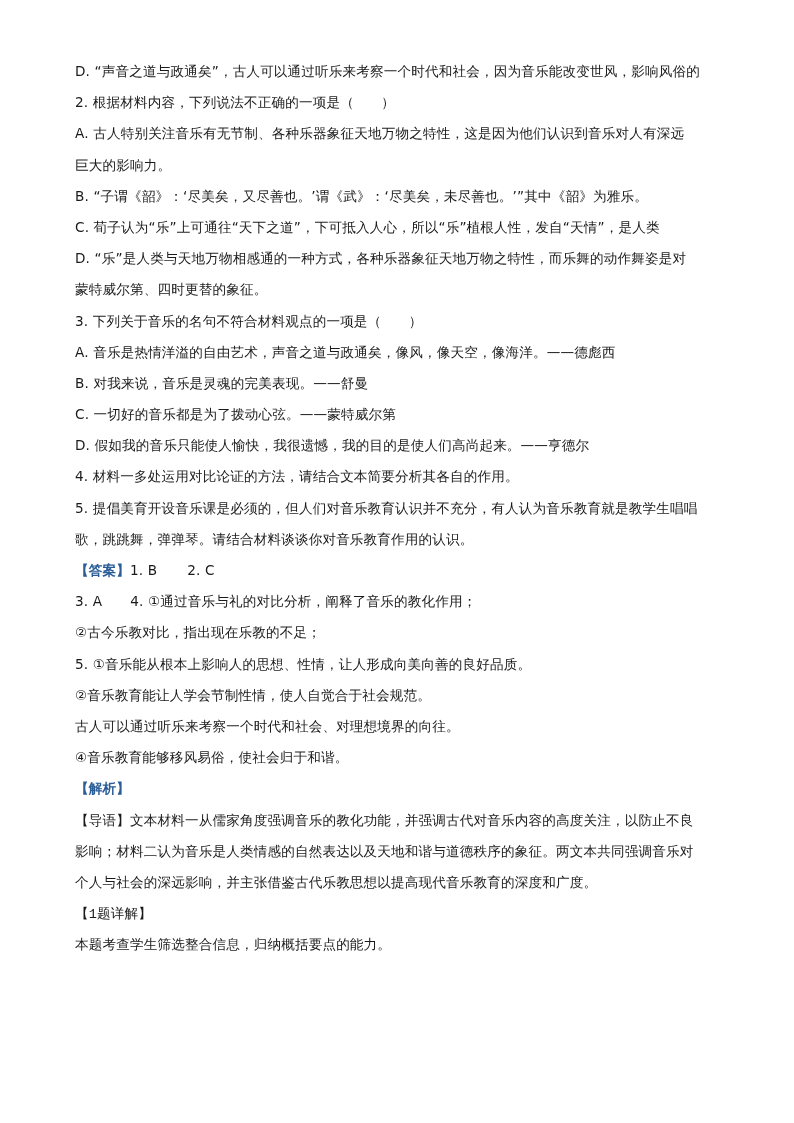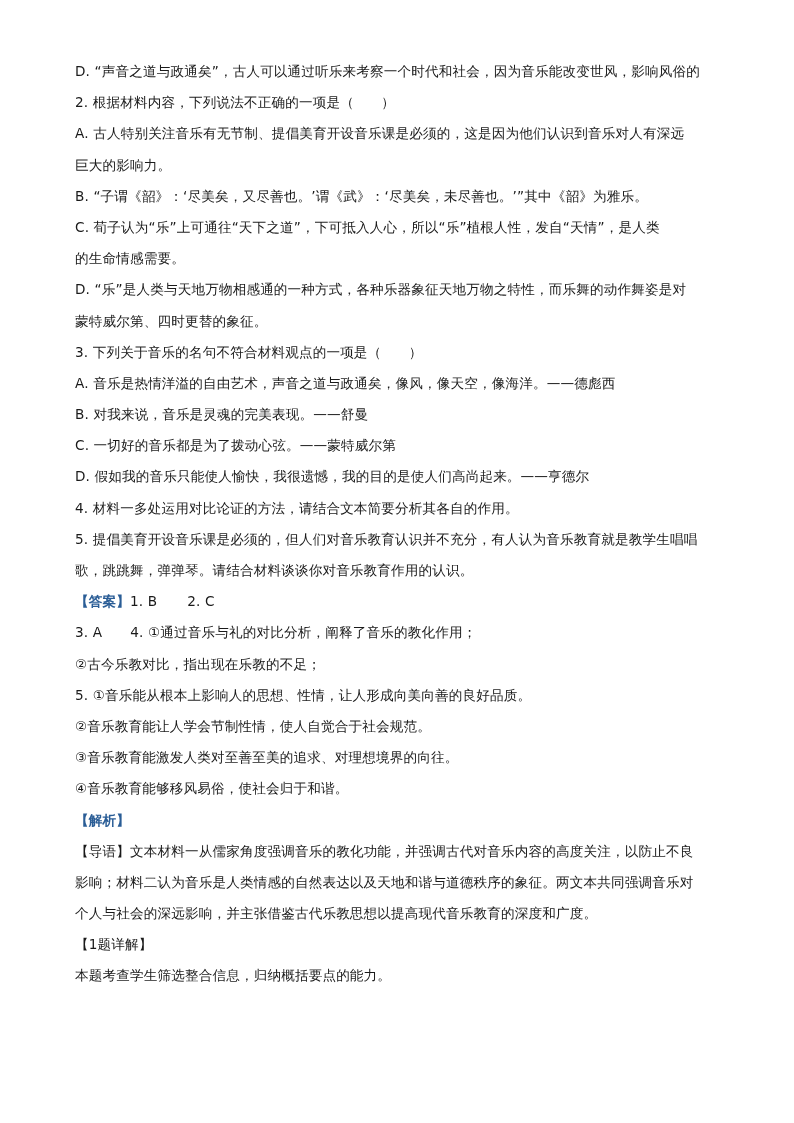--- a/index.html
+++ b/index.html
@@ -27,43 +27,43 @@
       height: 31.2px;
       white-space: nowrap;
       letter-spacing: 0.15px;
     }
     .tag-blue {
       color: #2a5d96;
       font-weight: bold;
     }
     .tag-black {
       color: #1a1a1a;
+      font-family: Liberation Mono, monospace;
     }
     .gap {
       display: inline-block;
       width: 30px;
     }
     .gap-sm {
       display: inline-block;
       width: 28px;
     }
   </style>
 </head>
 <body>
 
 <div class="page">
 
   <div class="line">D. “声音之道与政通矣”，古人可以通过听乐来考察一个时代和社会，因为音乐能改变世风，影响风俗的</div>
 
   <div class="line">2. 根据材料内容，下列说法不正确的一项是（　　）</div>
-  <div class="line">A. 古人特别关注音乐有无节制、提倡美育开设音乐课是必须的，这是因为他们认识到音乐对人有深远</div>
+  <div class="line">A. 古人特别关注音乐有无节制、各种乐器象征天地万物之特性，这是因为他们认识到音乐对人有深远</div>
   <div class="line">巨大的影响力。</div>
   <div class="line">B. “子谓《韶》：‘尽美矣，又尽善也。’谓《武》：‘尽美矣，未尽善也。’”其中《韶》为雅乐。</div>
   <div class="line">C. 荀子认为“乐”上可通往“天下之道”，下可抵入人心，所以“乐”植根人性，发自“天情”，是人类</div>
-  <div class="line">的生命情感需要。</div>
   <div class="line">D. “乐”是人类与天地万物相感通的一种方式，各种乐器象征天地万物之特性，而乐舞的动作舞姿是对</div>
   <div class="line">蒙特威尔第、四时更替的象征。</div>
 
   <div class="line">3. 下列关于音乐的名句不符合材料观点的一项是（　　）</div>
   <div class="line">A. 音乐是热情洋溢的自由艺术，声音之道与政通矣，像风，像天空，像海洋。——德彪西</div>
   <div class="line">B. 对我来说，音乐是灵魂的完美表现。——舒曼</div>
   <div class="line">C. 一切好的音乐都是为了拨动心弦。——蒙特威尔第</div>
   <div class="line">D. 假如我的音乐只能使人愉快，我很遗憾，我的目的是使人们高尚起来。——亨德尔</div>
 
   <div class="line">4. 材料一多处运用对比论证的方法，请结合文本简要分析其各自的作用。</div>
@@ -73,21 +73,21 @@
 
   <div class="line">
     <span class="tag-blue">【答案】</span><span>1. B</span><span class="gap"></span><span>2. C</span>
   </div>
   <div class="line">
     <span>3. A</span><span class="gap-sm"></span><span>4. ①通过音乐与礼的对比分析，阐释了音乐的教化作用；</span>
   </div>
   <div class="line">②古今乐教对比，指出现在乐教的不足；</div>
   <div class="line">5. ①音乐能从根本上影响人的思想、性情，让人形成向美向善的良好品质。</div>
   <div class="line">②音乐教育能让人学会节制性情，使人自觉合于社会规范。</div>
-  <div class="line">③音乐教育能激发人类对至善至美的追求、对理想境界的向往。</div>
+  <div class="line">古人可以通过听乐来考察一个时代和社会、对理想境界的向往。</div>
   <div class="line">④音乐教育能够移风易俗，使社会归于和谐。</div>
 
   <div class="line">
     <span class="tag-blue">【解析】</span>
   </div>
   <div class="line">
     <span class="tag-black">【导语】</span><span>文本材料一从儒家角度强调音乐的教化功能，并强调古代对音乐内容的高度关注，以防止不良</span>
   </div>
   <div class="line">影响；材料二认为音乐是人类情感的自然表达以及天地和谐与道德秩序的象征。两文本共同强调音乐对</div>
   <div class="line">个人与社会的深远影响，并主张借鉴古代乐教思想以提高现代音乐教育的深度和广度。</div>

